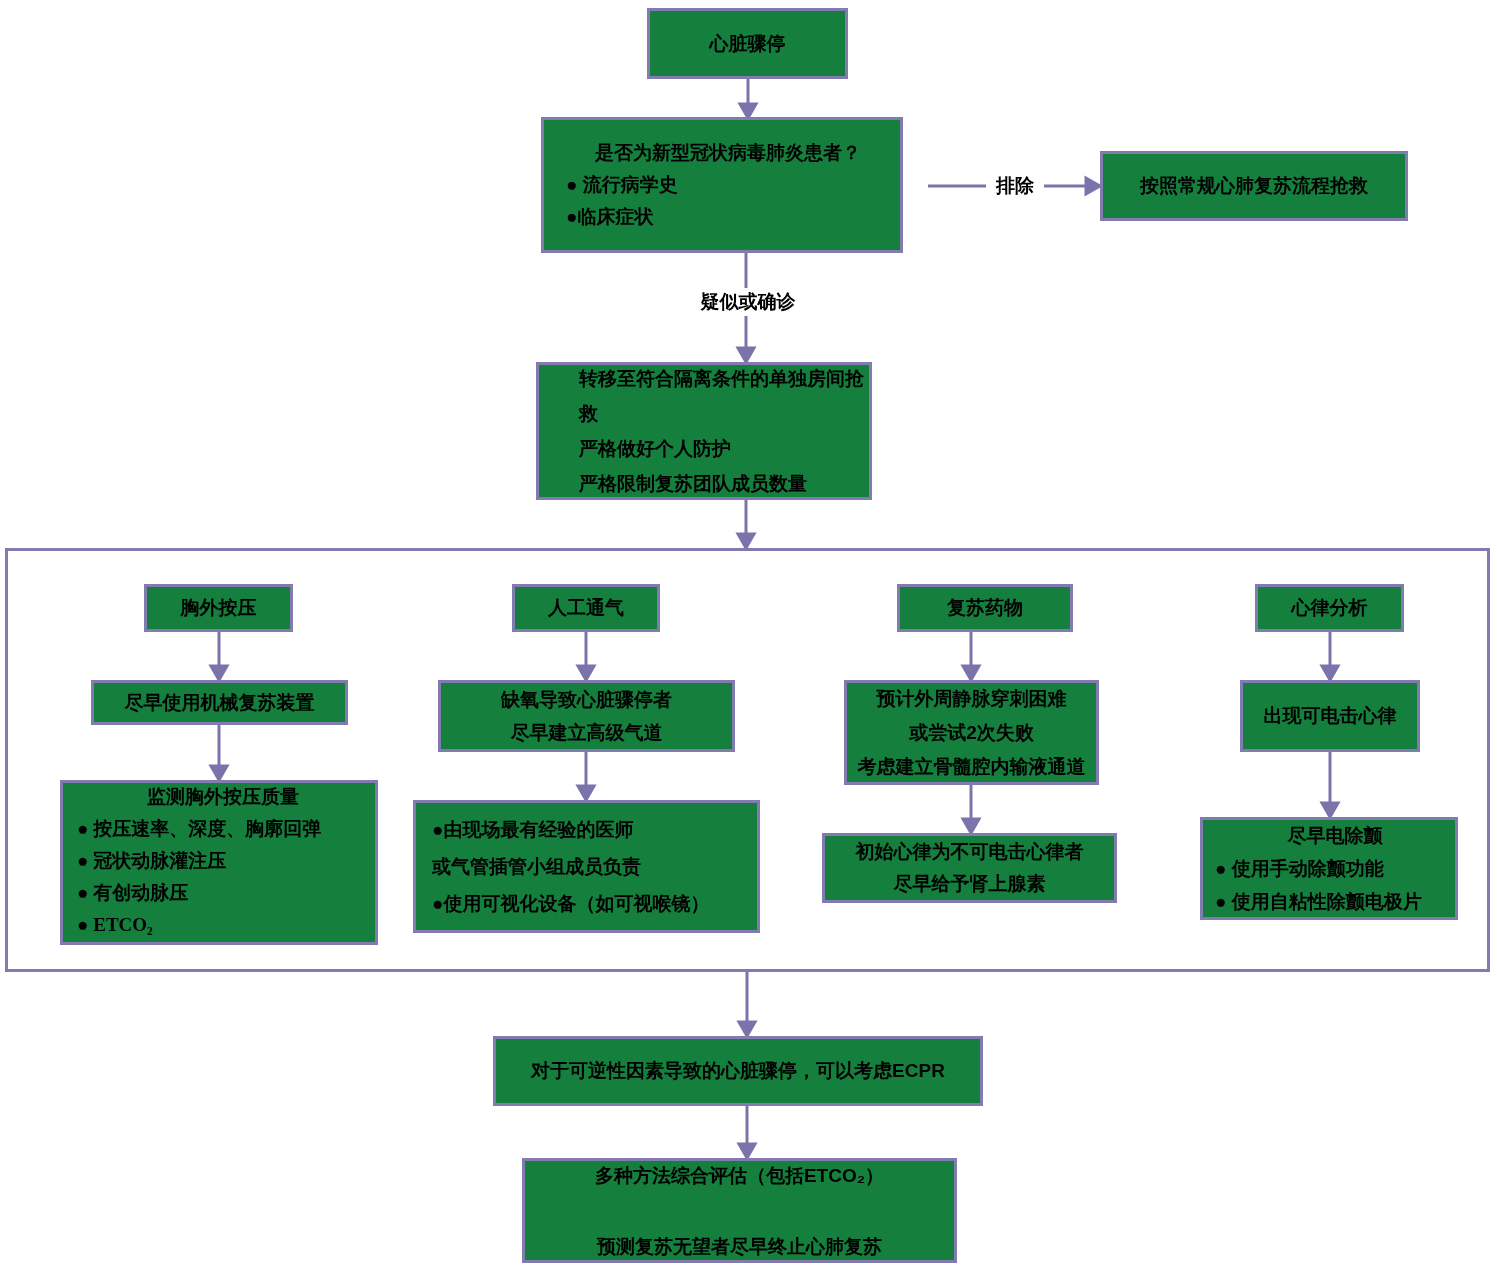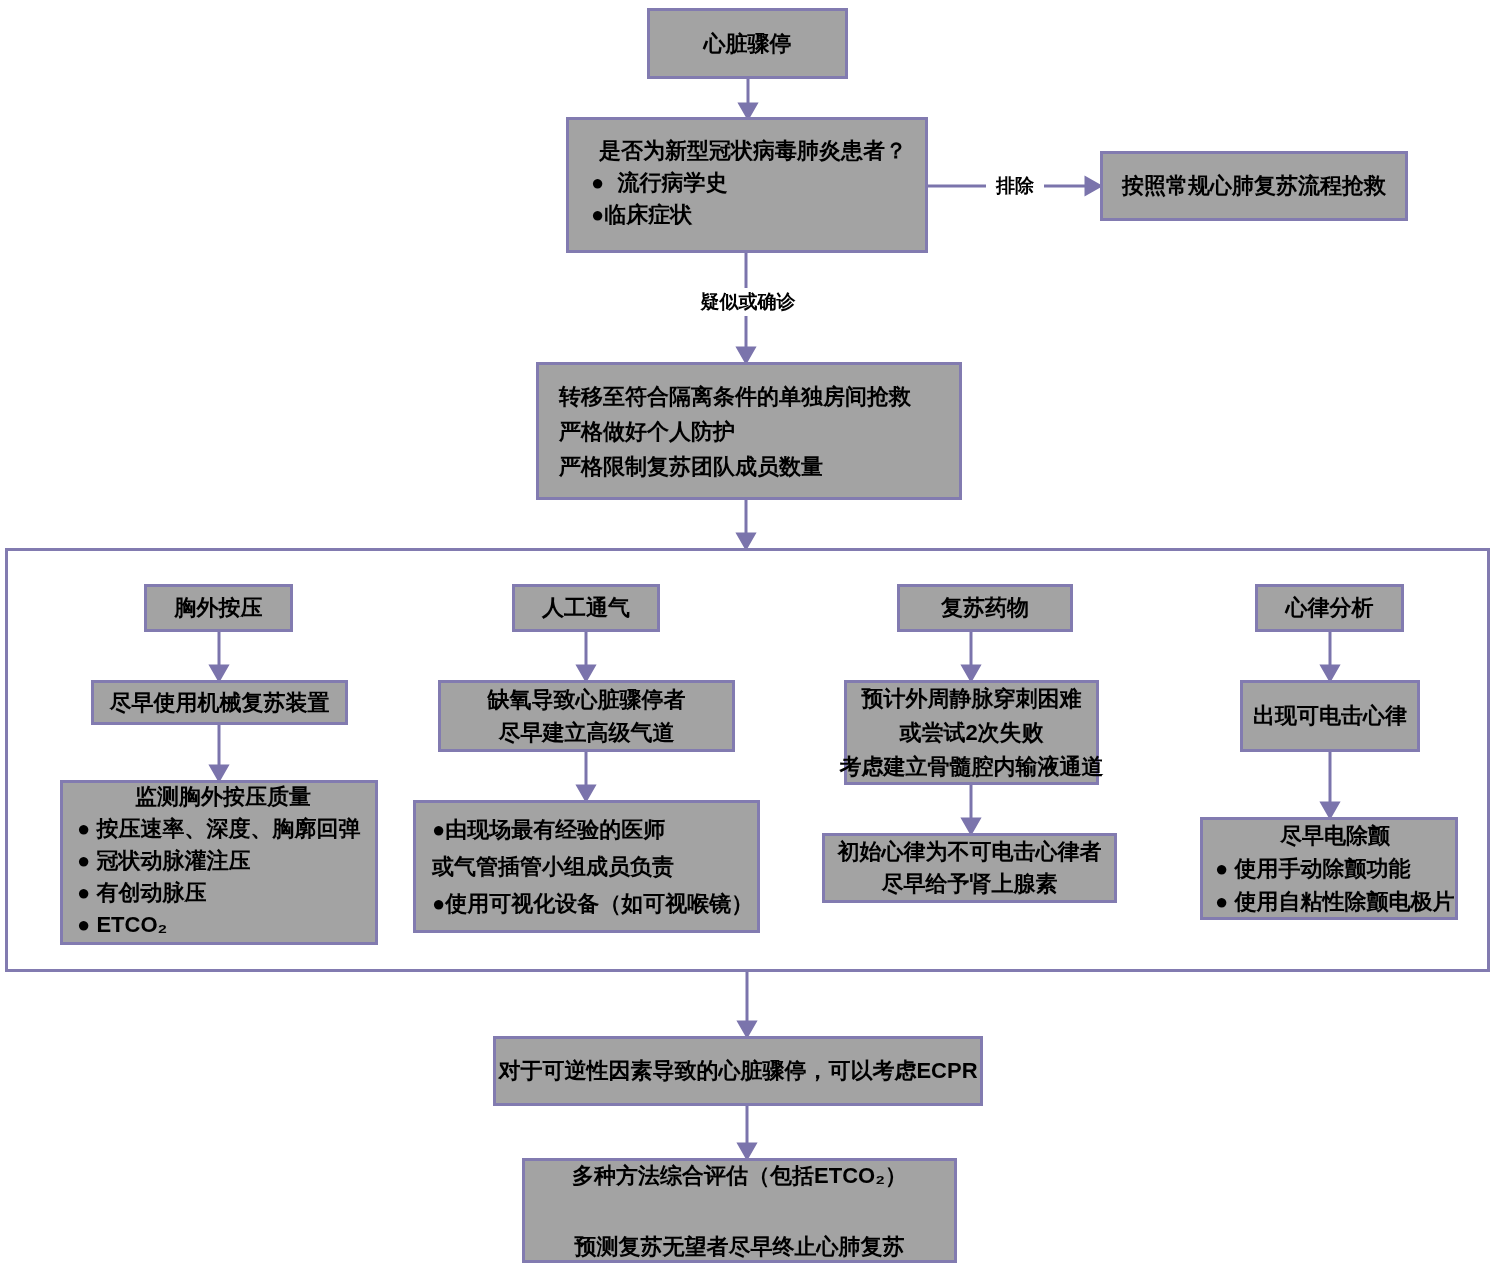--- a/index.html
+++ b/index.html
@@ -4,24 +4,24 @@
 <style>
   * { margin: 0; padding: 0; box-sizing: border-box; }
   html, body { background: #ffffff; }
   body {
     width: 1497px; height: 1269px; position: relative;
     font-family: "Liberation Sans", sans-serif;
     font-weight: bold; color: #000000;
   }
   svg.connectors { position: absolute; left: 0; top: 0; z-index: 0; }
   .box {
-    position: absolute; z-index: 1; background: #a3a3a3;
+    position: absolute; z-index: 1; background: #15803d;
     border: 3px solid #827bb0;
     display: flex; flex-direction: column; justify-content: center;
-    font-size: 22px;
+    font-size: 19px;
   }
   .box.center { align-items: center; text-align: center; }
   .box.left { align-items: flex-start; text-align: left; }
   .container-frame {
     position: absolute; z-index: 1; background: transparent;
     border: 3px solid #827bb0;
   }
   .edge-label {
     position: absolute; z-index: 2; background: #ffffff;
     font-size: 19px; text-align: center; line-height: 28px;
@@ -72,49 +72,49 @@
 
     <line x1="747" y1="1106" x2="747" y2="1144"></line>
     <polygon points="739,1144 755,1144 747,1158"></polygon>
   </g>
 </svg>
 
 <div class="box center" style="left:647px; top:8px; width:201px; height:71px;">
   <div class="ln">心脏骤停</div>
 </div>
 
-<div class="box left" style="left:566px; top:117px; width:362px; height:136px; padding:2px 10px 2px 22px;font-family:Liberation Mono, monospace;">
+<div class="box left" style="left:541px; top:117px; width:362px; height:136px; padding:2px 10px 2px 22px;">
   <div class="ln title-line">是否为新型冠状病毒肺炎患者？</div>
   <div class="ln">● 流行病学史</div>
   <div class="ln">●临床症状</div>
 </div>
 
 <div class="edge-label" style="left:986px; top:172px; width:58px; height:28px;">排除</div>
 
 <div class="box center" style="left:1100px; top:151px; width:308px; height:70px;">
   <div class="ln">按照常规心肺复苏流程抢救</div>
 </div>
 
 <div class="edge-label" style="left:686px; top:288px; width:124px; height:28px;">疑似或确诊</div>
 
-<div class="box left" style="left:536px; top:362px; width:426px; height:138px; padding-left:20px; line-height:35px;">
+<div class="box left" style="left:536px; top:362px; width:336px; height:138px; padding-left:40px; line-height:35px;">
   <div style="line-height:35px;">转移至符合隔离条件的单独房间抢救</div>
   <div style="line-height:35px;">严格做好个人防护</div>
   <div style="line-height:35px;">严格限制复苏团队成员数量</div>
 </div>
 
 <div class="container-frame" style="left:5px; top:548px; width:1485px; height:424px;"></div>
 
 <div class="box center" style="left:144px; top:584px; width:149px; height:48px;">
   <div class="ln">胸外按压</div>
 </div>
 <div class="box center" style="left:91px; top:680px; width:257px; height:45px;">
   <div class="ln">尽早使用机械复苏装置</div>
 </div>
-<div class="box left" style="left:60px; top:780px; width:318px; height:165px; padding:4px 6px 8px 14px;">
+<div class="box left" style="left:60px; top:780px; width:318px; height:165px; padding:4px 6px 8px 14px;font-family:Liberation Serif, serif;">
   <div class="ln title-line">监测胸外按压质量</div>
   <div class="ln">● 按压速率、深度、胸廓回弹</div>
   <div class="ln">● 冠状动脉灌注压</div>
   <div class="ln">● 有创动脉压</div>
   <div class="ln">● ETCO₂</div>
 </div>
 
 <div class="box center" style="left:512px; top:584px; width:148px; height:48px;text-align:right;">
   <div class="ln">人工通气</div>
 </div>

